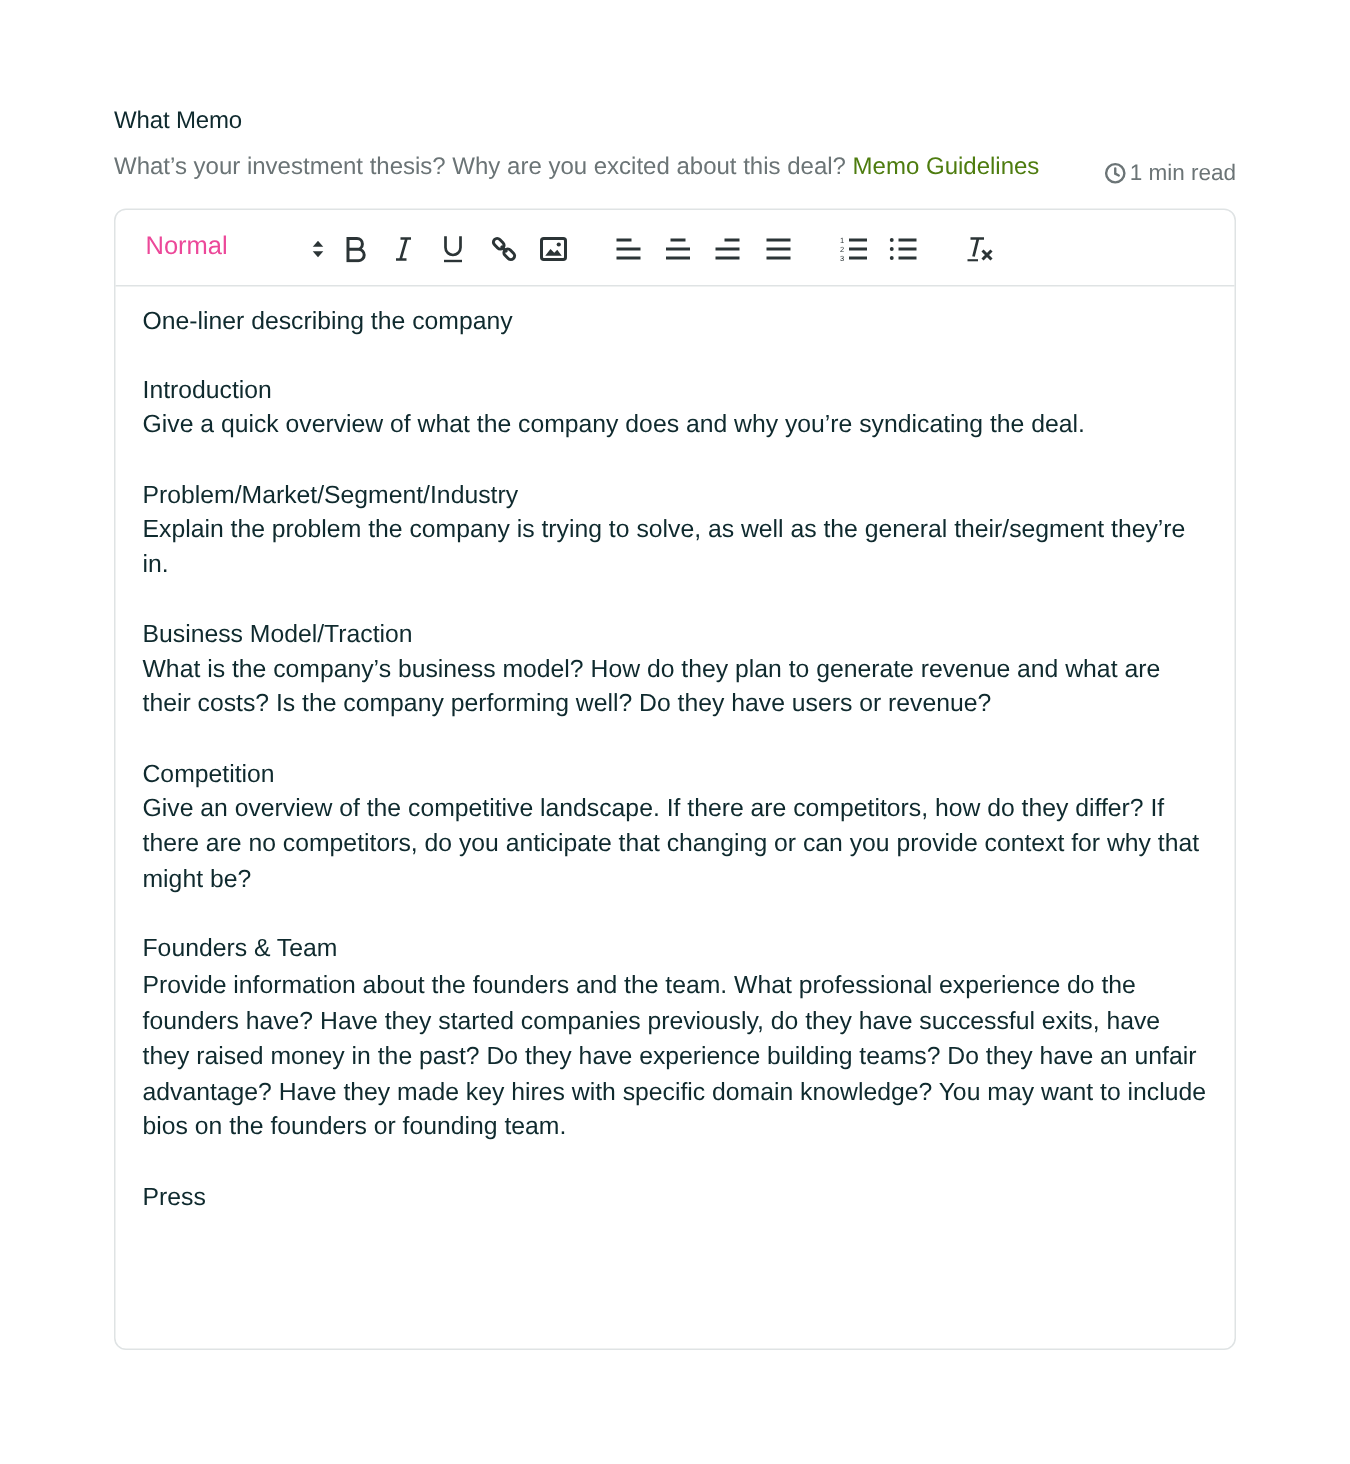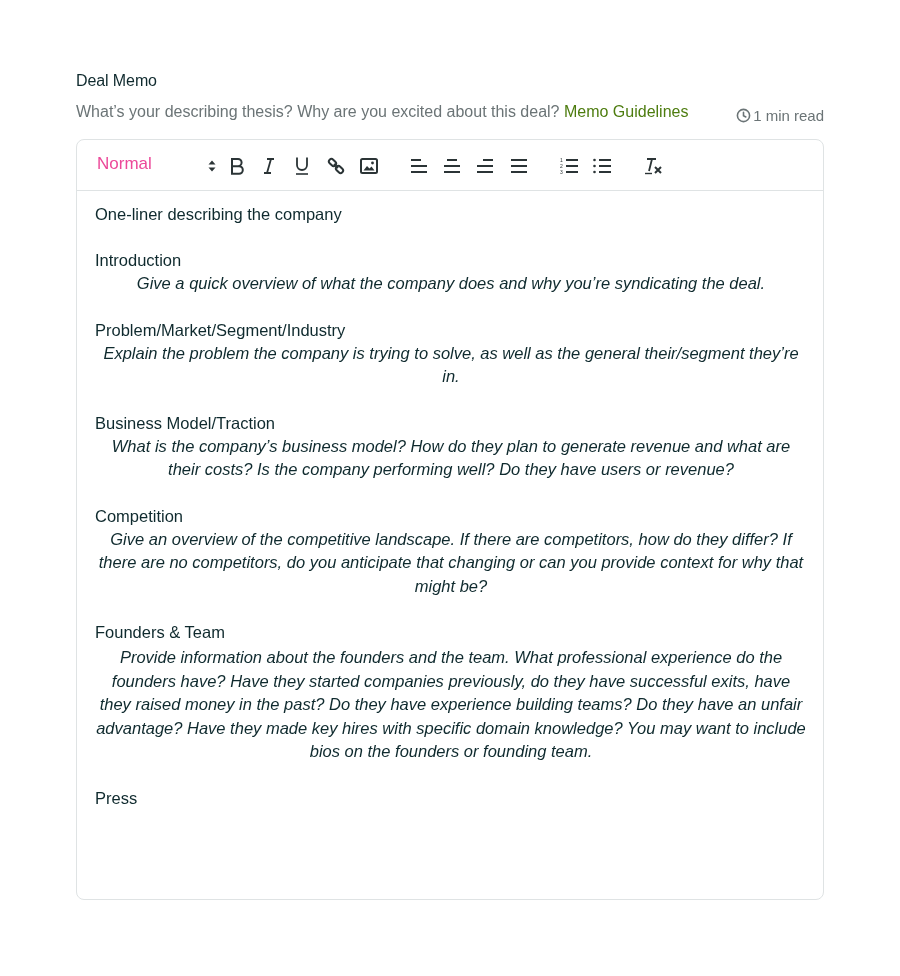--- a/index.html
+++ b/index.html
@@ -116,31 +116,29 @@
     }
     .gap { height: 22px; }
     .p-head {
       margin: 0;
       line-height: 24px;
       font-weight: 500;
     }
     .p-ital {
       margin: 0;
       line-height: 23.5px;
-      font-style: italic;
-      text-align: center;
     }
   </style>
 </head>
 <body>
 
-<div class="field-title">Deal Memo</div>
+<div class="field-title">What Memo</div>
 
 <div class="help-row">
-  <div class="help-text"><span>What’s your describing thesis? Why are you excited about this deal? </span><a class="help-link">Memo Guidelines</a></div>
+  <div class="help-text"><span>What’s your investment thesis? Why are you excited about this deal? </span><a class="help-link">Memo Guidelines</a></div>
   <div class="read-time">
     <span>
       <svg width="15" height="15" viewBox="0 0 16 16">
         <circle cx="8" cy="8" r="6.5" fill="none" stroke="#6b7476" stroke-width="1.7"></circle>
         <path d="M8 4.5 V8.3 L10.5 9.6" fill="none" stroke="#6b7476" stroke-width="1.7" stroke-linecap="round"></path>
       </svg>
     </span>
     <span>1 min read</span>
   </div>
 </div>

